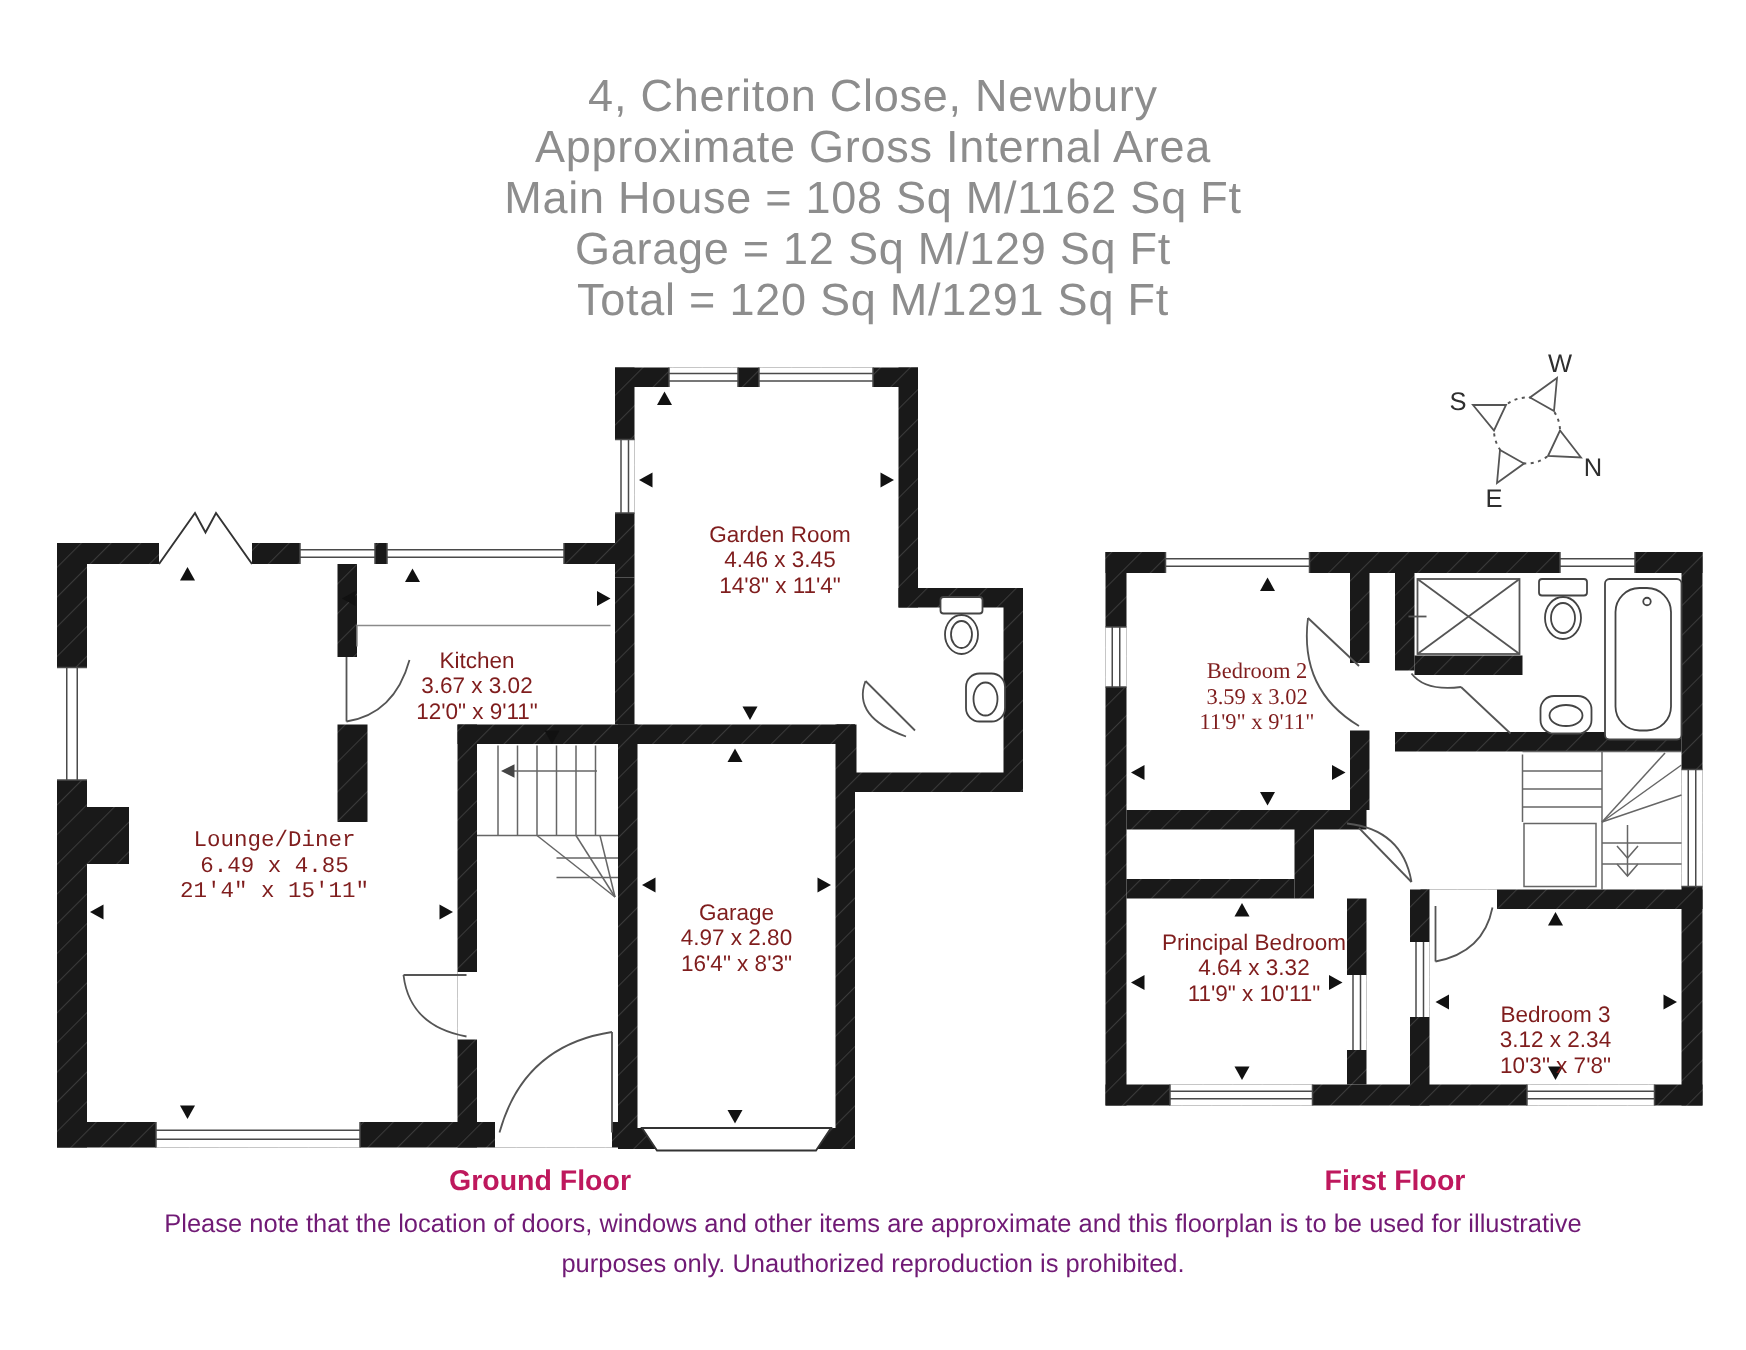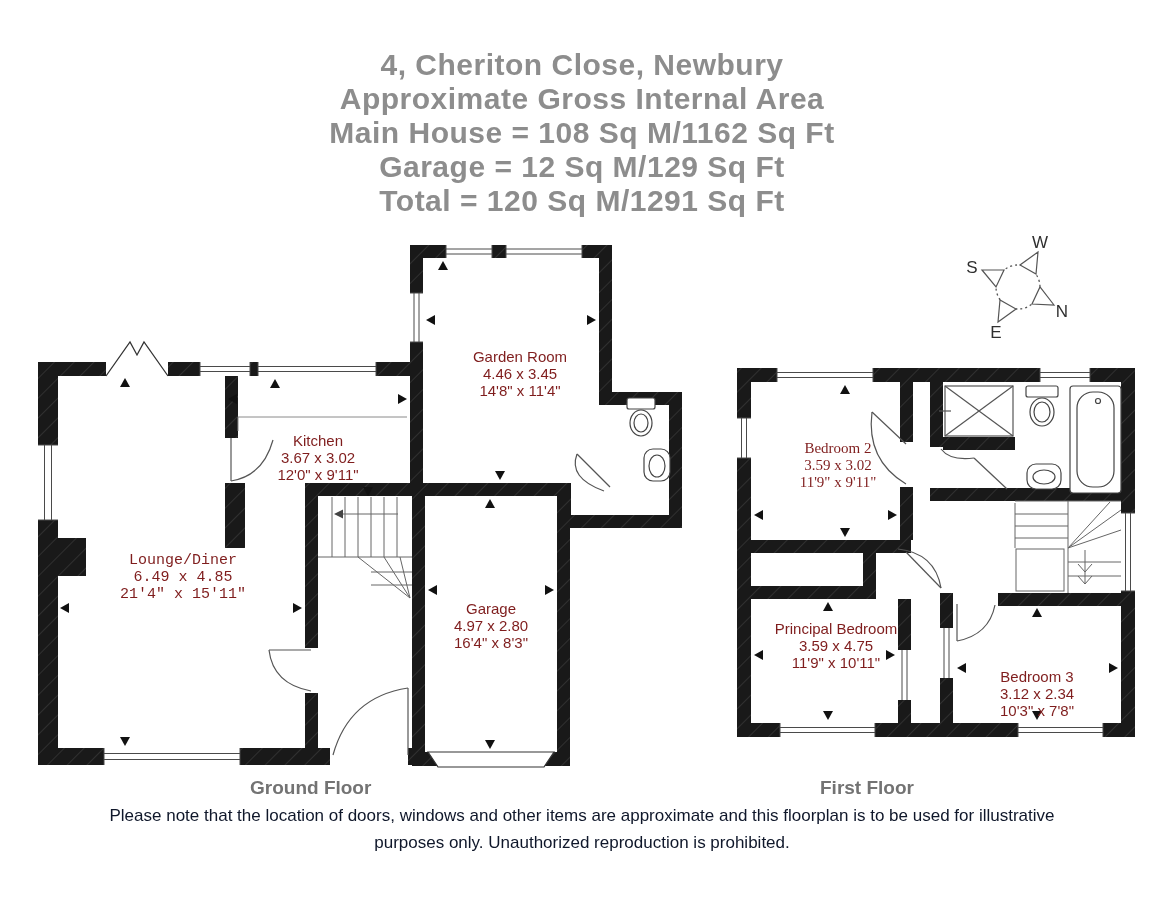--- a/index.html
+++ b/index.html
@@ -1,28 +1,28 @@
 <!DOCTYPE html>
 <html><head>
 <meta charset="utf-8">
 <style>
   html,body{margin:0;padding:0;background:#ffffff;}
   body{width:1164px;height:900px;position:relative;overflow:hidden;
        font-family:"Liberation Sans", sans-serif;}
   .page{position:absolute;inset:0;background:#fff;}
   .title-block{position:absolute;top:48px;left:0;width:1164px;text-align:center;
-       color:#8d8d8d;font-size:30px;line-height:34px;letter-spacing:0.5px;font-weight:bold;}
+       color:#8d8d8d;font-size:30px;line-height:34px;letter-spacing:0.5px;}
   .plan-svg{position:absolute;left:0;top:0;width:1164px;height:900px;}
   .room-label{position:absolute;text-align:center;color:#7f1d1d;
        font-size:15px;line-height:17px;}
   .room-label .rname{white-space:nowrap;}
-  .floor-label{position:absolute;width:220px;color:#737373;
+  .floor-label{position:absolute;width:220px;text-align:center;color:#be185d;
        font-weight:bold;font-size:19px;}
   .disclaimer{position:absolute;top:802px;left:77px;width:1010px;text-align:center;
-       color:#0f172a;font-size:17px;line-height:27px;}
+       color:#701a75;font-size:17px;line-height:27px;}
 </style>
 </head>
 <body>
 
 <div class="page">
 
   <header class="title-block">
     <div>4, Cheriton Close, Newbury</div>
     <div>Approximate Gross Internal Area</div>
     <div>Main House = 108 Sq M/1162 Sq Ft</div>
@@ -386,21 +386,21 @@
     <div>4.97 x 2.80</div>
     <div>16'4" x 8'3"</div>
   </div>
   <div class="room-label" style="left:758px;top:440px;width:160px;font-family:Liberation Serif, serif;">
     <div class="rname">Bedroom 2</div>
     <div>3.59 x 3.02</div>
     <div>11'9" x 9'11"</div>
   </div>
   <div class="room-label" style="left:736px;top:620px;width:200px;">
     <div class="rname">Principal Bedroom</div>
-    <div>3.59 x 4.75</div>
+    <div>4.64 x 3.32</div>
     <div>11'9" x 10'11"</div>
   </div>
   <div class="room-label" style="left:957px;top:668px;width:160px;">
     <div class="rname">Bedroom 3</div>
     <div>3.12 x 2.34</div>
     <div>10'3" x 7'8"</div>
   </div>
 
   <div class="floor-label" style="left:250px;top:777px;">Ground Floor</div>
   <div class="floor-label" style="left:820px;top:777px;">First Floor</div>

